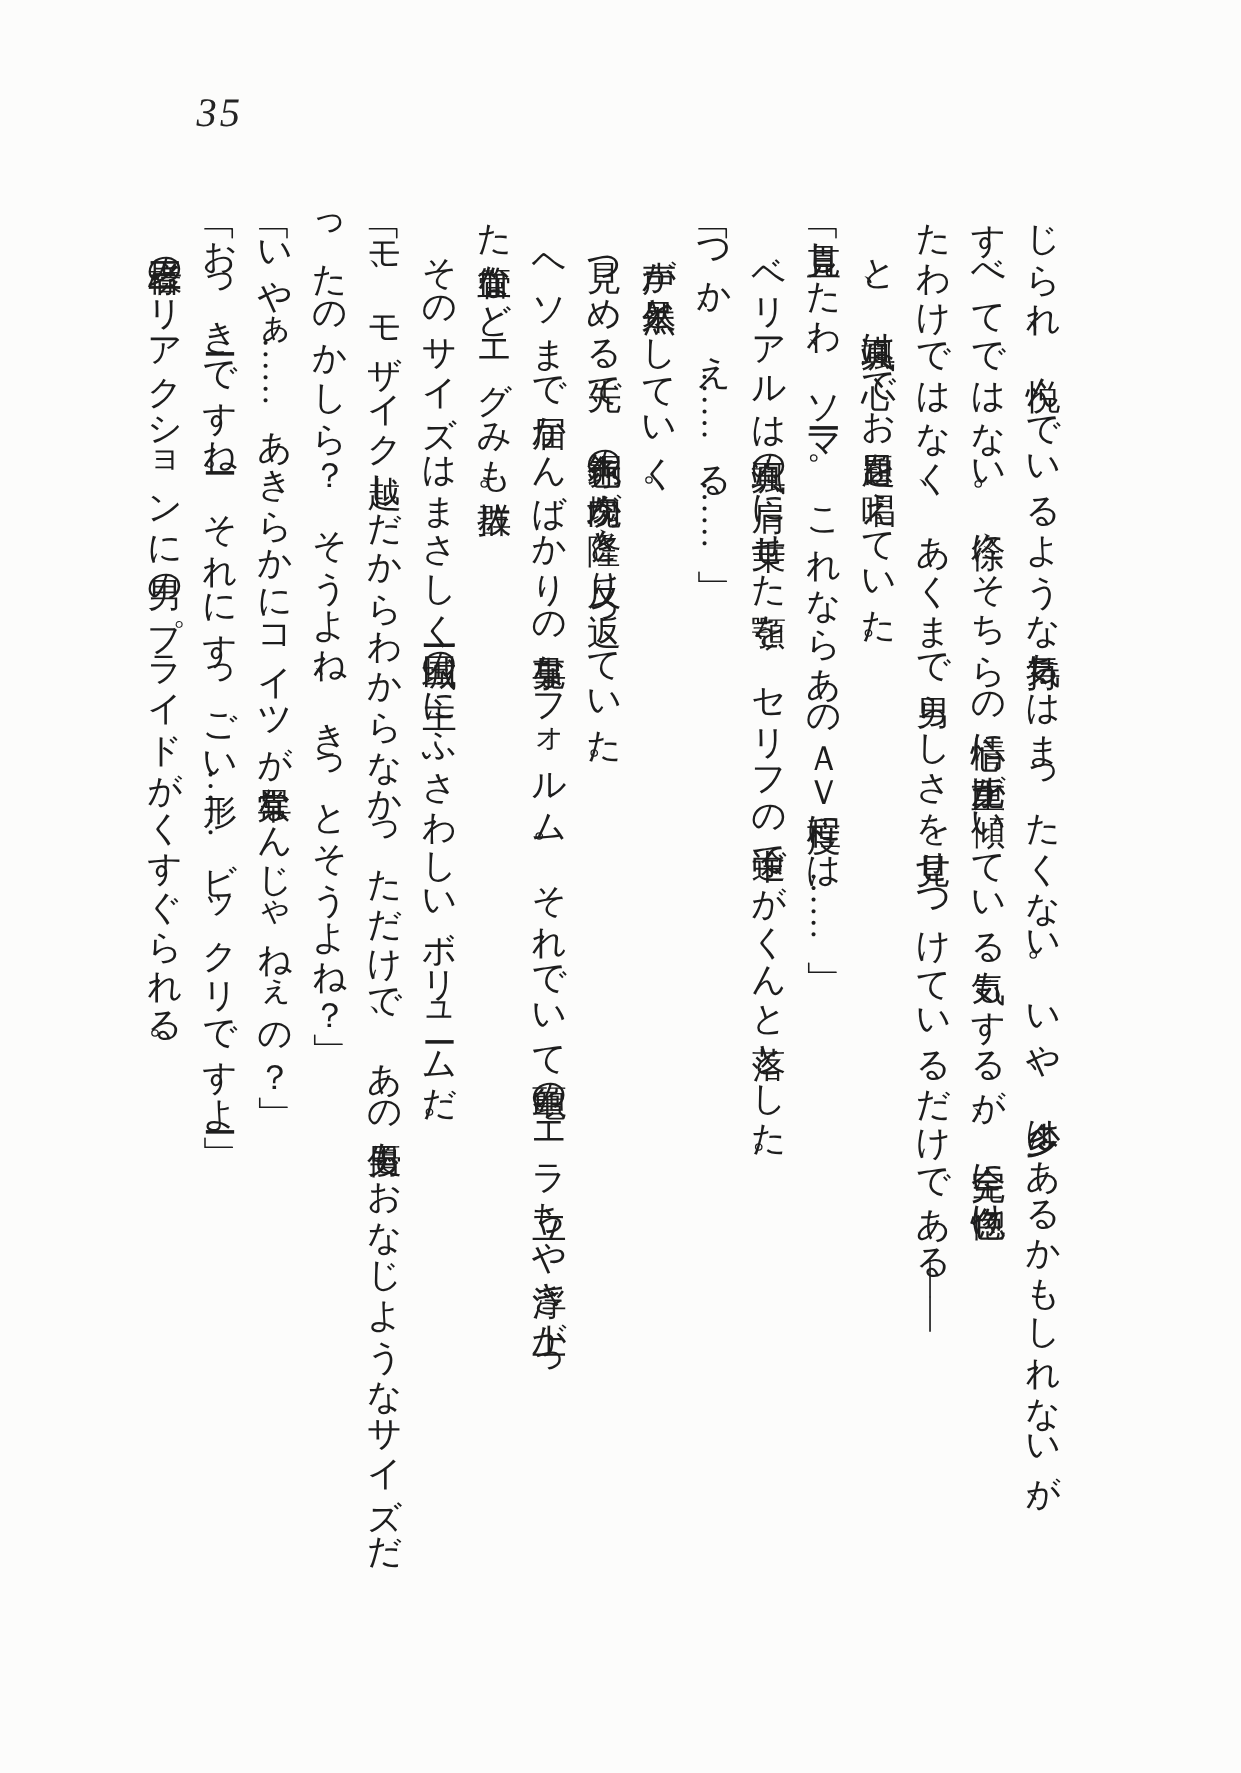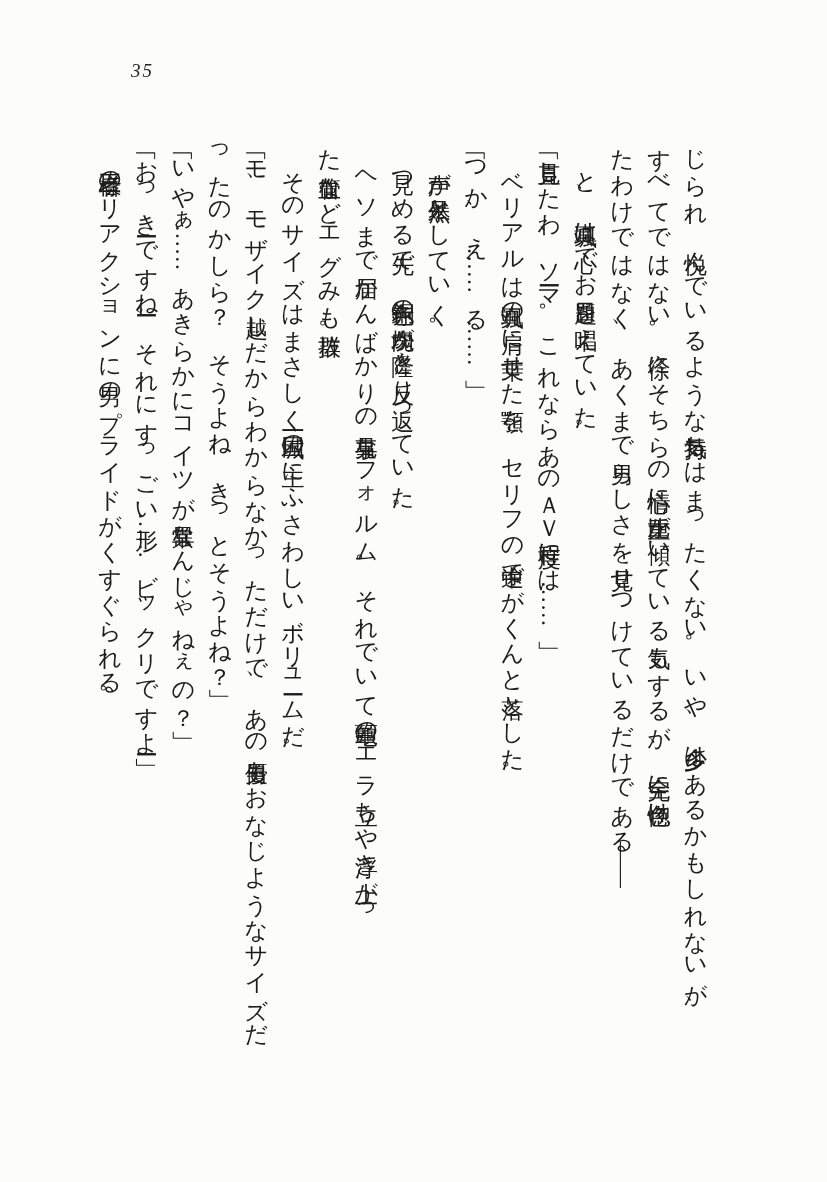--- a/index.html
+++ b/index.html
@@ -17,21 +17,21 @@
     width: 827px;
     height: 1182px;
     background: #fcfcfb;
     overflow: hidden;
     color: #1d1d1d;
   }
   .page-number {
     position: absolute;
     left: 131px;
     top: 60px;
-    font-size: 19px;
+    font-size: 27px;
     font-style: italic;
     letter-spacing: 2px;
     color: #242424;
   }
   .text-block {
     position: absolute;
     top: 133px;
     right: 114px;
     height: 960px;
     writing-mode: vertical-rl;

